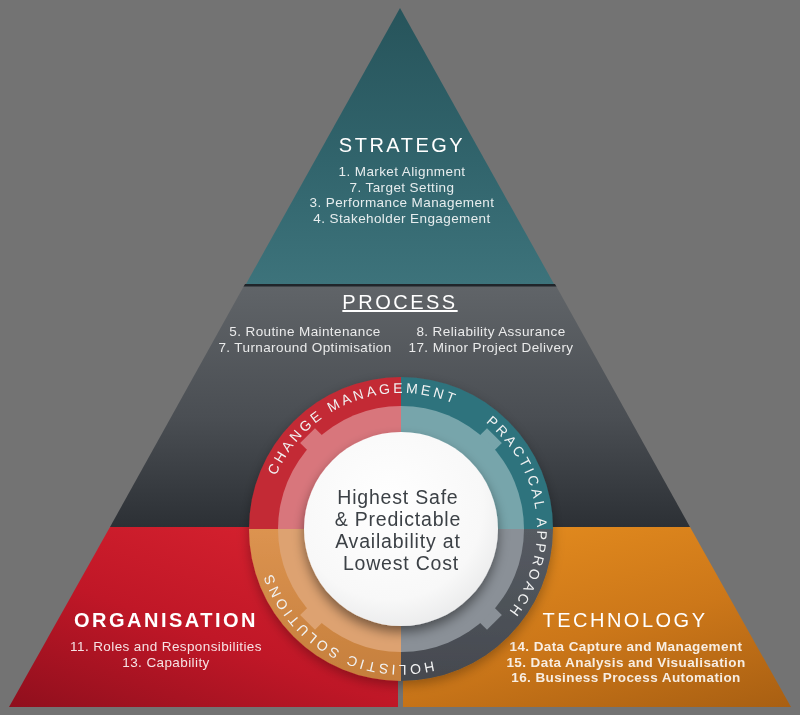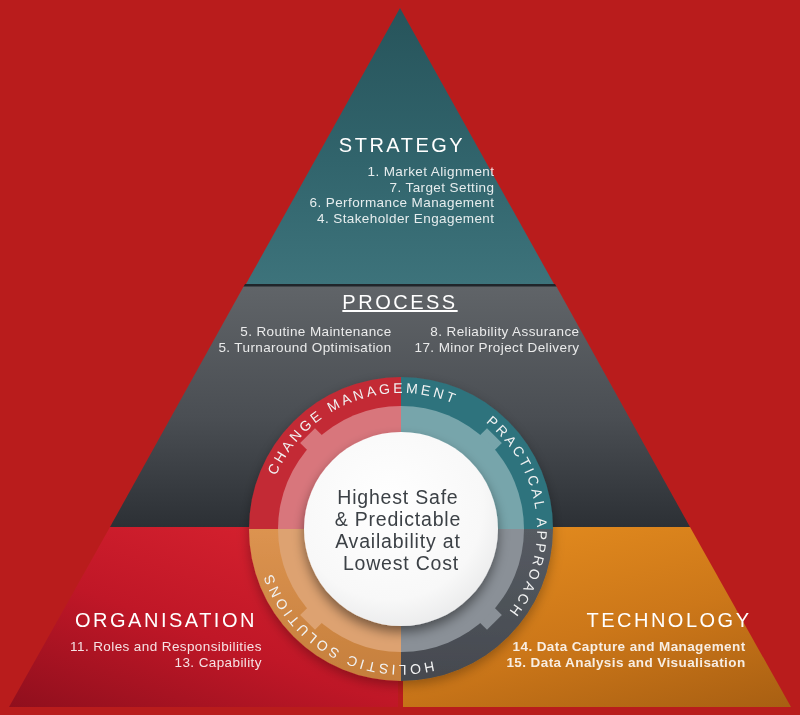--- a/index.html
+++ b/index.html
@@ -1,17 +1,17 @@
 <!DOCTYPE html>
 <html><head>
 <meta charset="utf-8">
 <style>
   html,body{margin:0;padding:0;background:#000;}
   #stage{
-    position:relative;width:800px;height:715px;background:#b91c1c;overflow:hidden;
+    position:relative;width:800px;height:715px;background:#737373;overflow:hidden;
     font-family:"Liberation Sans", sans-serif;
   }
   .layer{position:absolute;}
   .layer-strategy{
     left:240px;top:8px;width:320px;height:276px;
     background:linear-gradient(180deg,#27545b 0%,#31646c 55%,#3d737b 100%);
     clip-path:polygon(160px 0,314px 276px,6px 276px);
   }
   .layer-process{
     left:105px;top:284px;width:590px;height:243px;
@@ -28,30 +28,30 @@
     background:linear-gradient(165deg,#e28a1e 10%,#cc7719 55%,#a85f12 100%);
     clip-path:polygon(0 0,287px 0,388px 180px,0 180px);
   }
   .title{
     position:absolute;transform:translateX(-50%);
     color:#ffffff;font-size:20px;font-weight:400;letter-spacing:2.5px;white-space:nowrap;
   }
   .items{
     position:absolute;transform:translateX(-50%);
     color:rgba(255,255,255,0.88);font-size:13.5px;line-height:15.5px;
-    letter-spacing:0.4px;text-align:right;white-space:nowrap;
+    letter-spacing:0.4px;text-align:center;white-space:nowrap;
   }
   #t-strategy{left:402px;top:134px;}
   #i-strategy{left:402px;top:164px;}
   #t-process{left:400px;top:291px;text-decoration:underline;}
   #i-process-left{left:305px;top:324px;}
-  #i-process-right{left:491px;top:324px;margin-left:6px;}
-  #t-organisation{left:166px;top:609px;}
+  #i-process-right{left:491px;top:324px;}
+  #t-organisation{left:166px;top:609px;font-weight:bold;}
   #i-organisation{left:166px;top:639px;}
-  #t-technology{left:625px;top:609px;margin-left:44px;}
+  #t-technology{left:625px;top:609px;}
   #i-technology{left:626px;top:639px;font-weight:bold;}
   #medallion{position:absolute;left:0;top:0;}
   .ring-label{
     font-family:"Liberation Sans", sans-serif;
     font-size:14px;letter-spacing:3px;fill:#f1f2f2;font-weight:400;
   }
   .center-text{
     font-family:"Liberation Sans", sans-serif;
     font-size:19.5px;letter-spacing:0.8px;fill:#3c4146;text-anchor:middle;
   }
@@ -63,44 +63,45 @@
 
   <div class="layer layer-strategy"></div>
   <div class="layer layer-process"></div>
   <div class="layer layer-organisation"></div>
   <div class="layer layer-technology"></div>
 
   <div class="title" id="t-strategy">STRATEGY</div>
   <div class="items" id="i-strategy">
     <div>1. Market Alignment</div>
     <div>7. Target Setting</div>
-    <div>6. Performance Management</div>
+    <div>3. Performance Management</div>
     <div>4. Stakeholder Engagement</div>
   </div>
 
   <div class="title" id="t-process">PROCESS</div>
   <div class="items" id="i-process-left">
     <div>5. Routine Maintenance</div>
-    <div>5. Turnaround Optimisation</div>
+    <div>7. Turnaround Optimisation</div>
   </div>
   <div class="items" id="i-process-right">
     <div>8. Reliability Assurance</div>
     <div>17. Minor Project Delivery</div>
   </div>
 
   <div class="title" id="t-organisation">ORGANISATION</div>
   <div class="items" id="i-organisation">
     <div>11. Roles and Responsibilities</div>
     <div>13. Capability</div>
   </div>
 
   <div class="title" id="t-technology">TECHNOLOGY</div>
   <div class="items" id="i-technology">
     <div>14. Data Capture and Management</div>
     <div>15. Data Analysis and Visualisation</div>
+    <div>16. Business Process Automation</div>
   </div>
 
   <svg id="medallion" width="800" height="715" viewBox="0 0 800 715">
     <defs>
       <path id="ringTextPath" d="M 265 529 A 136 136 0 1 1 537 529 A 136 136 0 1 1 265 529" fill="none"></path>
       <radialGradient id="whiteGrad" cx="44%" cy="38%" r="78%">
         <stop offset="0%" stop-color="#ffffff"></stop>
         <stop offset="62%" stop-color="#f8f8f8"></stop>
         <stop offset="100%" stop-color="#dfe0e1"></stop>
       </radialGradient>

